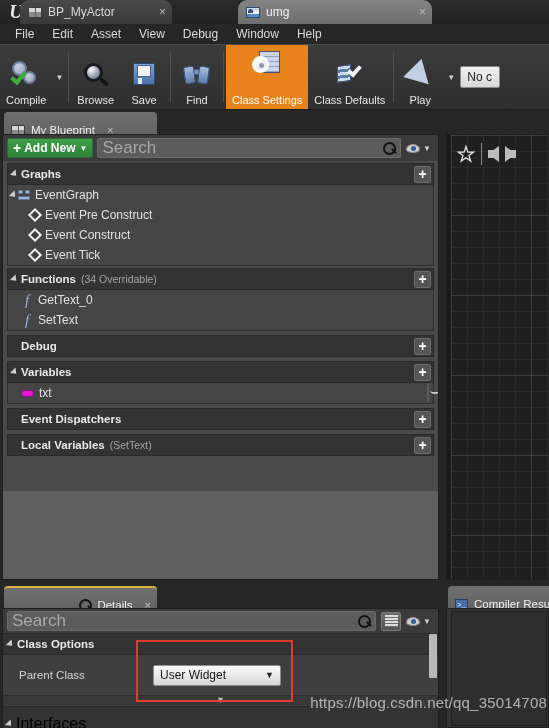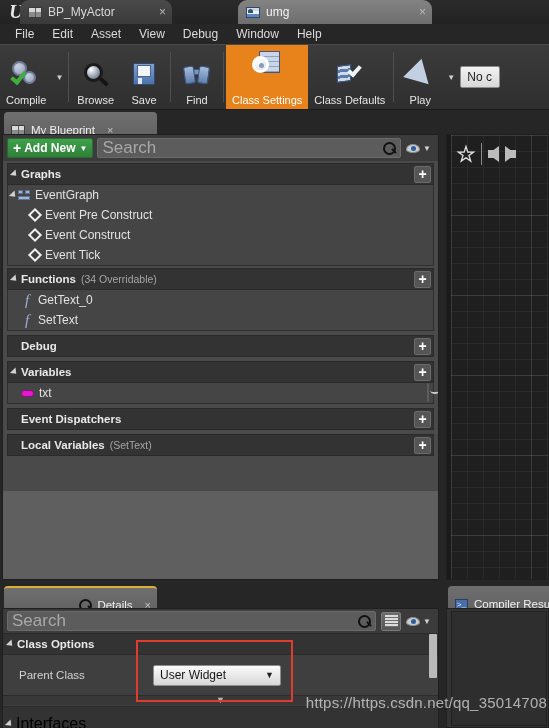--- a/index.html
+++ b/index.html
@@ -694,14 +694,14 @@
     <div class="ptab" id="cr-tab">
       <span class="icon-console">&gt;_</span>
       <span class="plabel">Compiler Resu</span>
     </div>
   </div>
 
   <div class="panelbody" id="cr-body">
     <div class="crinner"></div>
   </div>
 
-  <div class="watermark">https://https.csdn.net/qq_35014708</div>
+  <div class="watermark">https://blog.csdn.net/qq_35014708</div>
 </div>
 
 </body></html>

